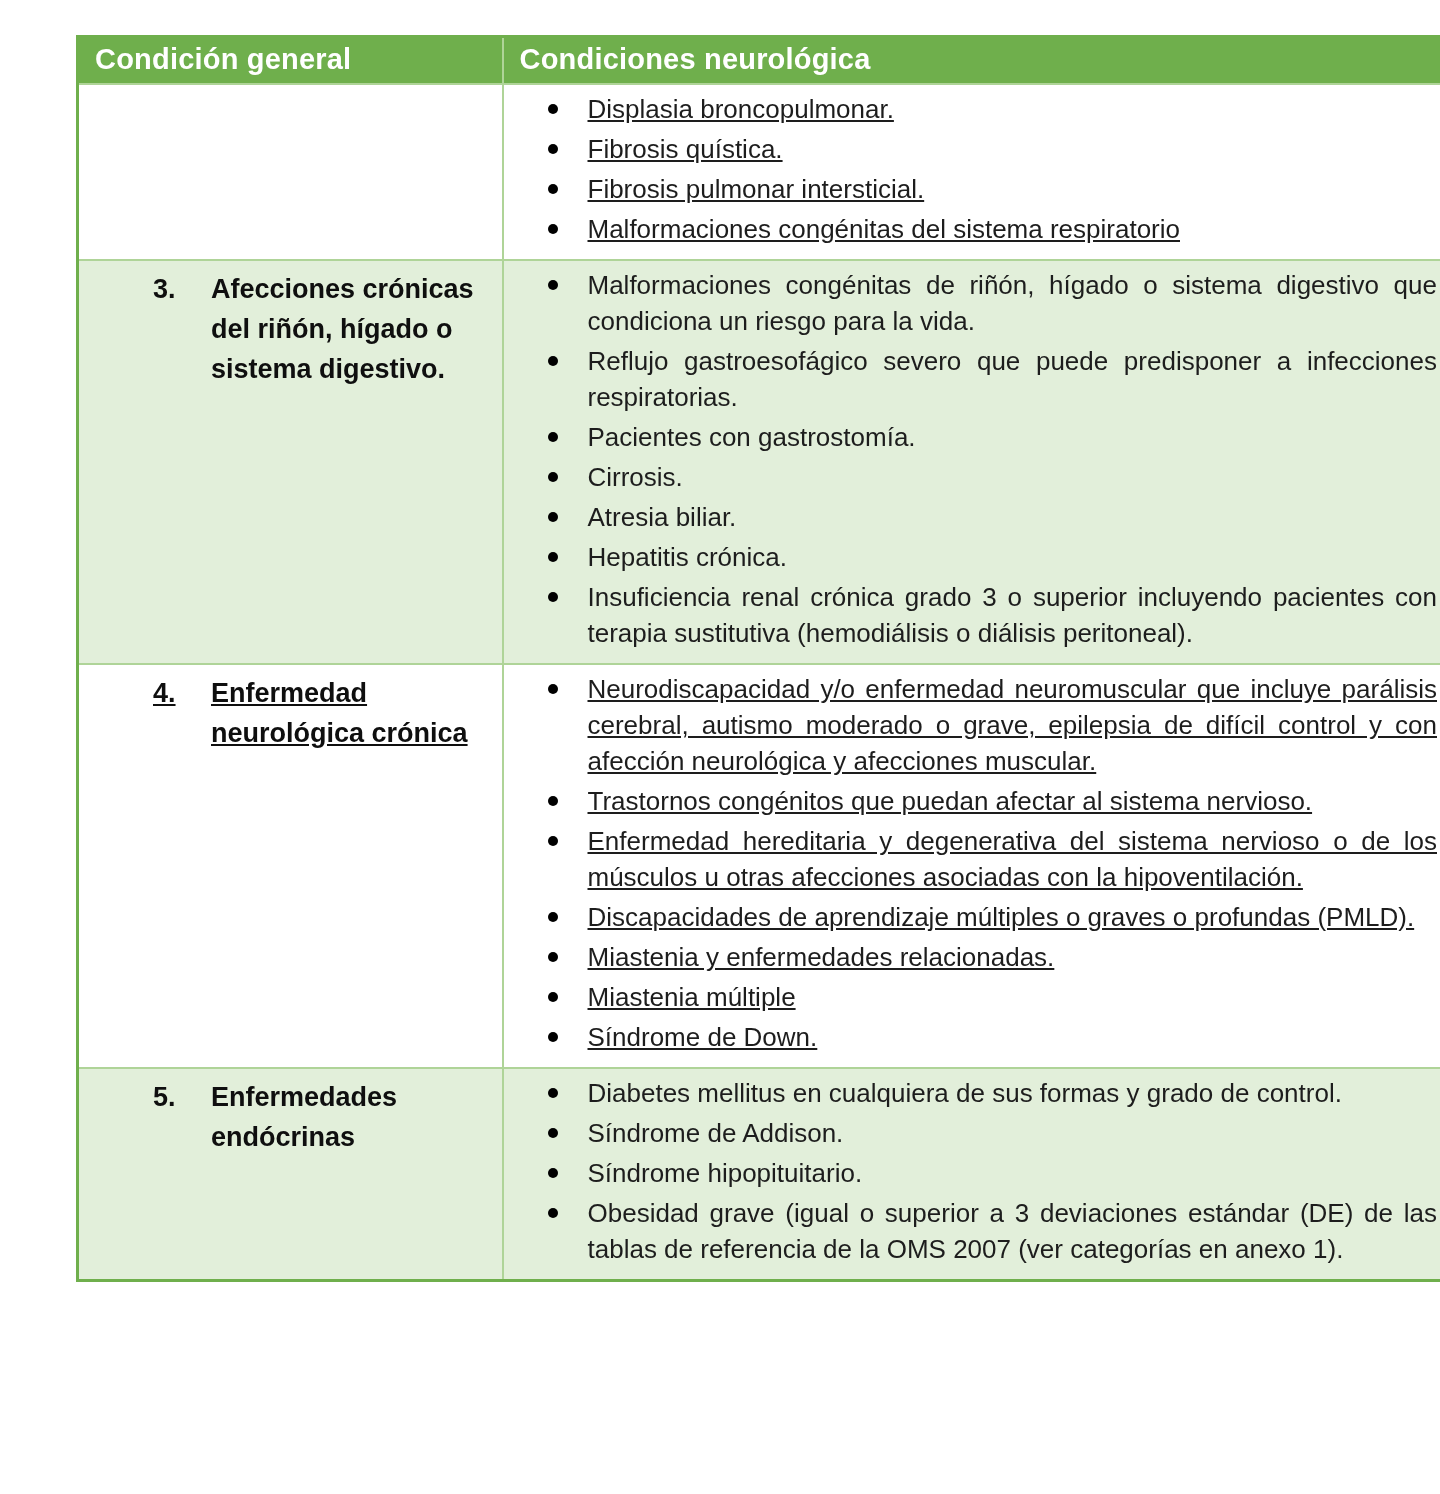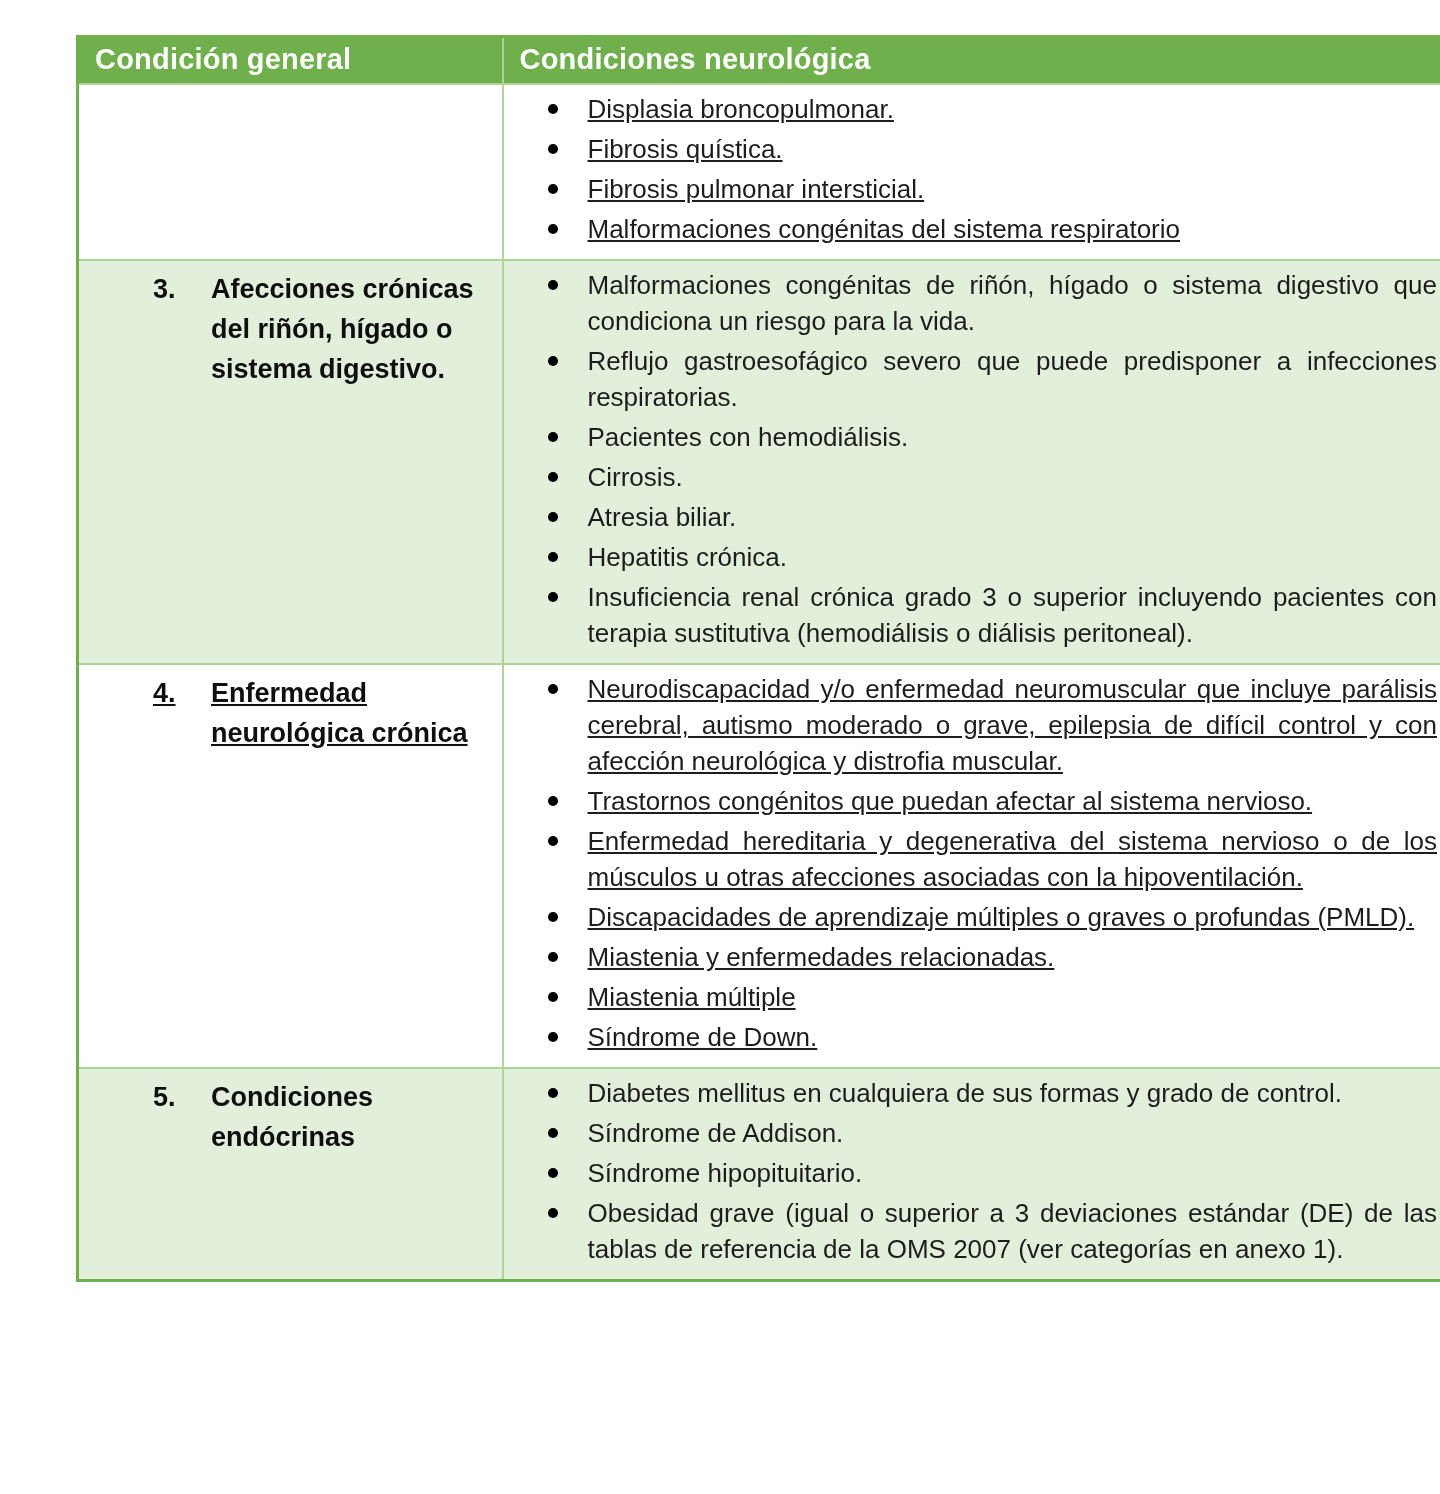--- a/index.html
+++ b/index.html
@@ -116,53 +116,53 @@
               <span class="row-number">3.</span>
               <span class="row-title">Afecciones crónicas
 del riñón, hígado o
 sistema digestivo.</span>
             </div>
           </td>
           <td class="specific">
             <ul class="items">
               <li>Malformaciones congénitas de riñón, hígado o sistema digestivo que condiciona un riesgo para la vida.</li>
               <li>Reflujo gastroesofágico severo que puede predisponer a infecciones respiratorias.</li>
-              <li>Pacientes con hemodiálisis.</li>
+              <li>Pacientes con gastrostomía.</li>
               <li>Cirrosis.</li>
               <li>Atresia biliar.</li>
               <li>Hepatitis crónica.</li>
               <li>Insuficiencia renal crónica grado 3 o superior incluyendo pacientes con terapia sustitutiva (hemodiálisis o diálisis peritoneal).</li>
             </ul>
           </td>
         </tr>
         <tr class="white">
           <td class="general">
             <div class="general-wrap">
               <span class="row-number">4.</span>
               <span class="row-title">Enfermedad
 neurológica crónica</span>
             </div>
           </td>
           <td class="specific">
             <ul class="items">
-              <li>Neurodiscapacidad y/o enfermedad neuromuscular que incluye parálisis cerebral, autismo moderado o grave, epilepsia de difícil control y con afección neurológica y distrofia muscular.</li>
+              <li>Neurodiscapacidad y/o enfermedad neuromuscular que incluye parálisis cerebral, autismo moderado o grave, epilepsia de difícil control y con afección neurológica y afecciones muscular.</li>
               <li>Trastornos congénitos que puedan afectar al sistema nervioso.</li>
               <li>Enfermedad hereditaria y degenerativa del sistema nervioso o de los músculos u otras afecciones asociadas con la hipoventilación.</li>
               <li>Discapacidades de aprendizaje múltiples o graves o profundas (PMLD).</li>
               <li>Miastenia y enfermedades relacionadas.</li>
               <li>Miastenia múltiple</li>
               <li>Síndrome de Down.</li>
             </ul>
           </td>
         </tr>
         <tr class="green">
           <td class="general">
             <div class="general-wrap">
               <span class="row-number">5.</span>
-              <span class="row-title">Condiciones
+              <span class="row-title">Enfermedades
 endócrinas</span>
             </div>
           </td>
           <td class="specific">
             <ul class="items">
               <li>Diabetes mellitus en cualquiera de sus formas y grado de control.</li>
               <li>Síndrome de Addison.</li>
               <li>Síndrome hipopituitario.</li>
               <li>Obesidad grave (igual o superior a 3 deviaciones estándar (DE) de las tablas de referencia de la OMS 2007 (ver categorías en anexo 1).</li>
             </ul>

